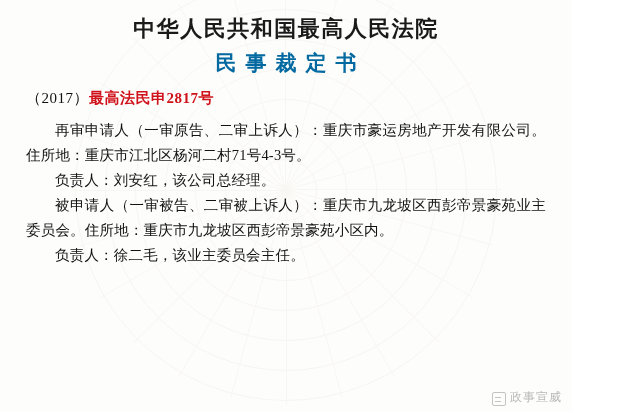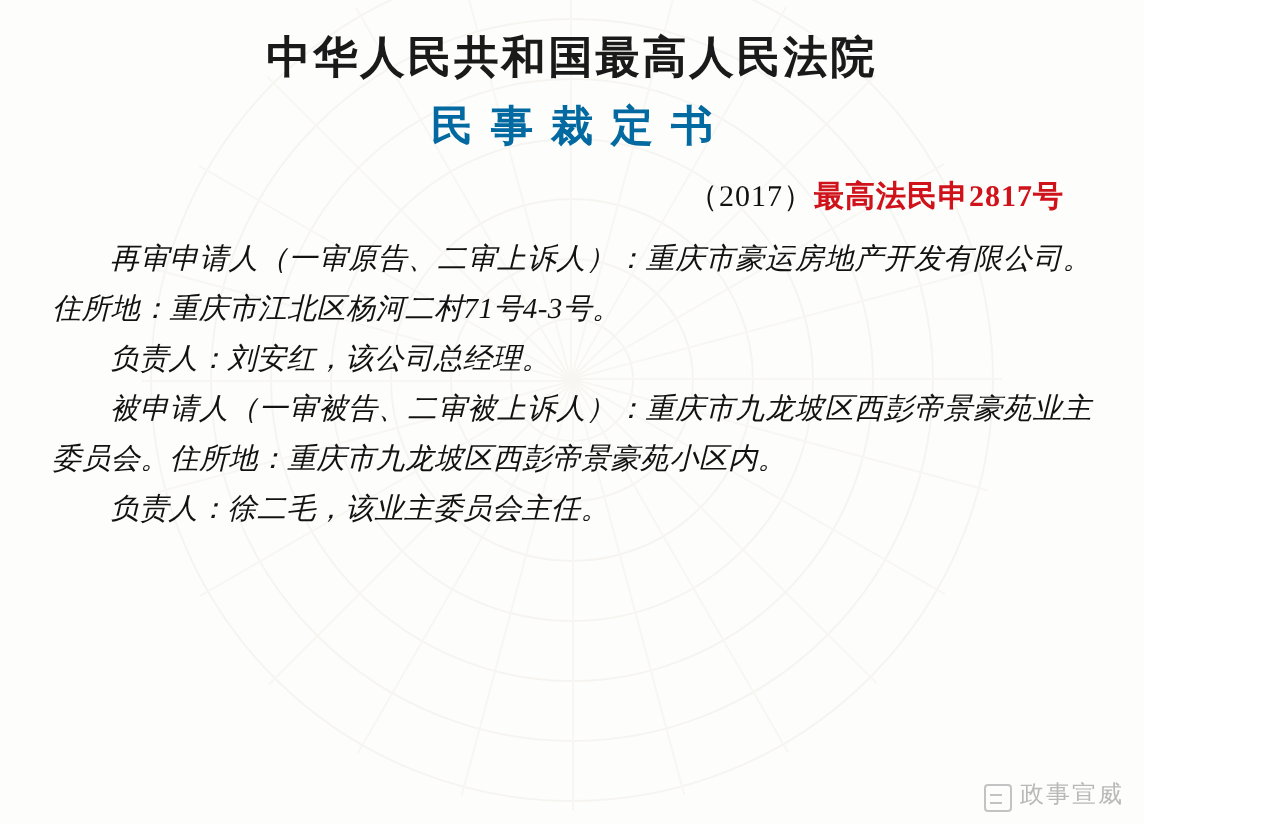--- a/index.html
+++ b/index.html
@@ -73,21 +73,21 @@
   .doc-subtitle {
     text-align: center;
     font-size: 21px;
     font-weight: bold;
     letter-spacing: 9px;
     color: #0369a1;
     margin-top: 4px;
     padding-left: 9px;
   }
   .case-number {
-    text-align: right;
+    text-align: left;
     font-size: 15px;
     margin-top: 12px;
     padding-right: 14px;
     letter-spacing: 0.5px;
   }
   .case-number .hl {
     color: #d0121b;
     font-weight: bold;
   }
   .body-text {
@@ -97,21 +97,20 @@
     text-align: justify;
     letter-spacing: 0.2px;
     color: #121212;
   }
   .para {
     margin: 0;
     text-indent: 0;
   }
   .indent {
     text-indent: 2em;
-    font-style: italic;
   }
   .watermark-text {
     position: absolute;
     right: 10px;
     bottom: 6px;
     z-index: 5;
     font-size: 12px;
     color: #b9b9b9;
     font-family: "Liberation Sans", sans-serif;
     letter-spacing: 1px;

